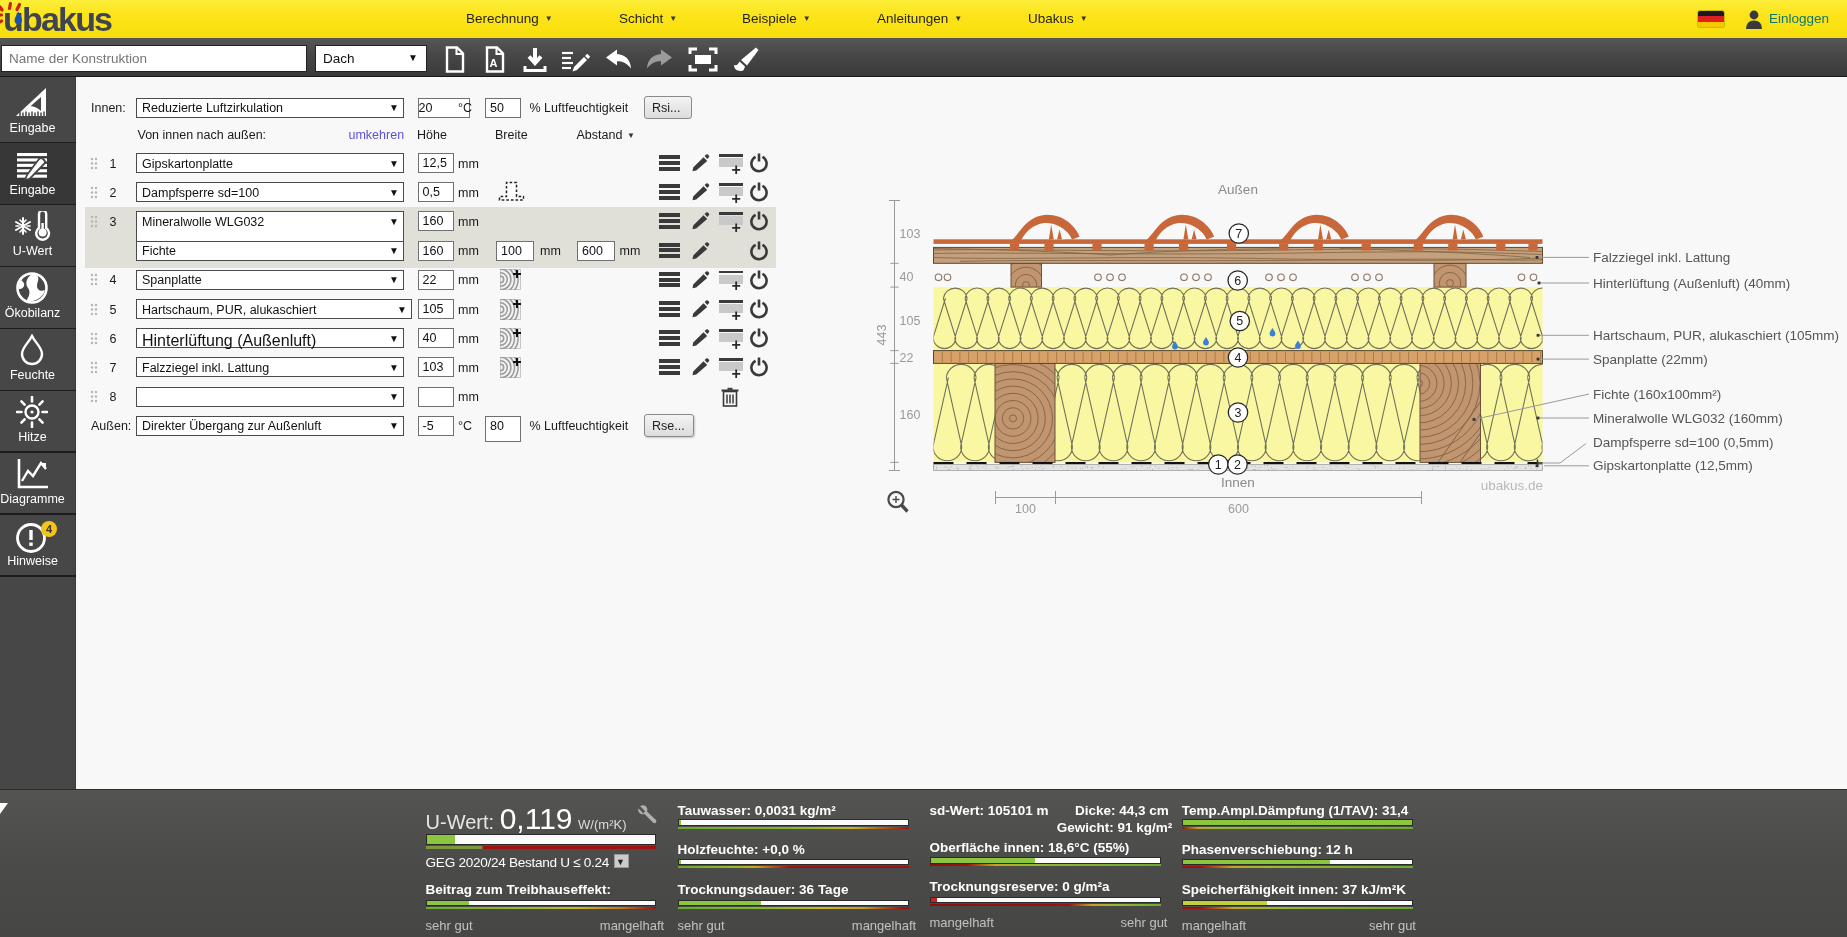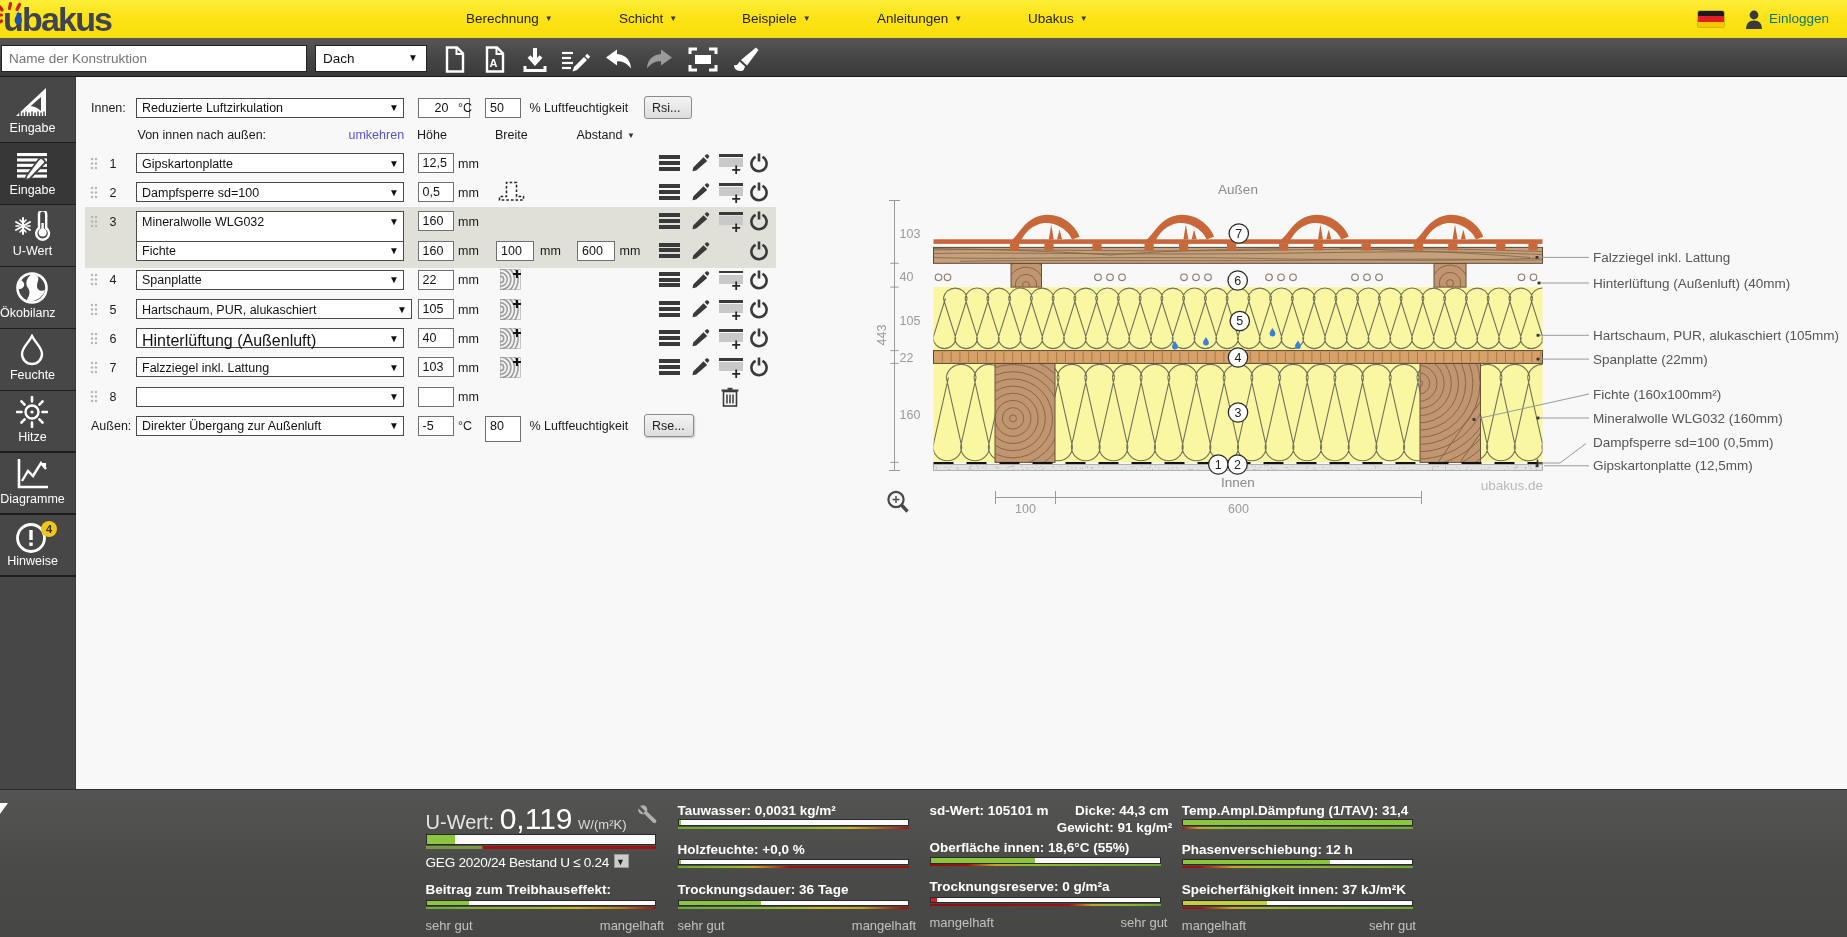--- a/index.html
+++ b/index.html
@@ -129,21 +129,21 @@
     <path d="M24 3 a3.6 3.6 0 0 1 7.2 0 V 17 a6.4 6.4 0 1 1 -7.2 0 Z" fill="none" stroke="#fff" stroke-width="2.4"></path>
     <circle cx="27.6" cy="21.5" r="4" fill="#fff"></circle>
     <line x1="27.6" y1="21" x2="27.6" y2="12" stroke="#fff" stroke-width="2.4"></line>
   </svg>
 <div class="lb" style="left:0;top:244.4px;width:65px;text-align:center;font-size:12.5px;color:#fff;">U-Wert</div>
 <div class="abs" style="left:0;top:327.6px;width:76px;height:1.4px;background:#1d1d1d;"></div>
 <svg class="abs" style="left:16px;top:272.3px" width="32" height="32">
     <circle cx="16" cy="16" r="14.5" fill="none" stroke="#fff" stroke-width="2.6"></circle>
     <path d="M16 2 C10 6 9 12 12 16 C15 20 13 25 10 29 C18 31 27 26 29 18 C25 20 21 18 21 14 C21 10 24 7 21 3.5 C19.5 2.5 17 2 16 2 Z M5 8 C3 11 2.5 14 3 17 C6 17 9 15 8 11.5 C7.2 9.5 6 8.5 5 8 Z" fill="#fff"></path>
   </svg>
-<div class="lb" style="left:0;top:306.3px;width:65px;font-size:12.5px;color:#fff;">Ökobilanz</div>
+<div class="lb" style="left:0;top:306.3px;width:65px;text-align:center;font-size:12.5px;color:#fff;">Ökobilanz</div>
 <div class="abs" style="left:0;top:389.5px;width:76px;height:1.4px;background:#1d1d1d;"></div>
 <svg class="abs" style="left:19px;top:334.2px" width="26" height="32">
     <path d="M13 2 C16.5 9 23 13.5 23 20 a10 10 0 0 1 -20 0 C3 13.5 9.5 9 13 2 Z" fill="none" stroke="#fff" stroke-width="2.4"></path>
   </svg>
 <div class="lb" style="left:0;top:368.2px;width:65px;text-align:center;font-size:12.5px;color:#fff;">Feuchte</div>
 <div class="abs" style="left:0;top:451.40000000000003px;width:76px;height:1.4px;background:#1d1d1d;"></div>
 <svg class="abs" style="left:16px;top:396.1px" width="32" height="32">
     <circle cx="16" cy="16" r="6.5" fill="none" stroke="#fff" stroke-width="2.4"></circle>
     <circle cx="16" cy="16" r="1.6" fill="#fff"></circle>
     <g stroke="#fff" stroke-width="2.6" stroke-linecap="round">
@@ -173,21 +173,21 @@
     <circle cx="33" cy="8" r="8" fill="#f3c517"></circle>
     <text x="33" y="12" font-size="11" font-weight="bold" text-anchor="middle" fill="#333" font-family="Liberation Sans">4</text>
   </svg>
 <div class="lb" style="left:0;top:553.9px;width:65px;text-align:center;font-size:12.5px;color:#fff;">Hinweise</div>
 <div class="abs" style="left:85px;top:206.5px;width:691px;height:61.5px;background:#e0e0d8;"></div>
 <div class="lb" style="left:91px;top:101px;font-size:12.5px;color:#1a1a1a;font-weight:normal;">Innen:</div>
 <div class="sel" style="left:136px;top:97.5px;width:268px;height:20px;">
     <span class="selt" style="font-size:12.5px">Reduzierte Luftzirkulation</span>
     <span class="selarr">▼</span>
   </div>
-<div class="inp" style="left:417.5px;top:97.5px;width:52px;height:20px;padding-left:16px;font-size:12.5px;">20</div>
+<div class="inp" style="left:417.5px;top:97.5px;width:52px;height:20px;padding-left:0;font-size:12.5px;">20</div>
 <div class="lb" style="left:458px;top:101px;font-size:12.5px;color:#1a1a1a;font-weight:normal;">°C</div>
 <div class="inp" style="left:485px;top:97.5px;width:36px;height:20px;padding-left:4px;font-size:12.5px;">50</div>
 <div class="lb" style="left:529.5px;top:101px;font-size:12.5px;color:#1a1a1a;font-weight:normal;">% Luftfeuchtigkeit</div>
 <div class="abs" style="left:643.5px;top:95.5px;width:48px;height:23px;background:linear-gradient(#f4f4f4,#dcdcdc);border:1px solid #8a8a8a;border-radius:3px;"></div>
 <div class="lb" style="left:652px;top:100.5px;font-size:12.5px;color:#222;font-weight:normal;">Rsi...</div>
 <div class="lb" style="left:137.5px;top:128px;font-size:12.5px;color:#1a1a1a;font-weight:normal;">Von innen nach außen:</div>
 <div class="lb" style="left:348.5px;top:128px;font-size:12.5px;color:#5b51d8;font-weight:normal;">umkehren</div>
 <div class="lb" style="left:417px;top:128px;font-size:12.5px;color:#1a1a1a;font-weight:normal;">Höhe</div>
 <div class="lb" style="left:495px;top:128px;font-size:12.5px;color:#1a1a1a;font-weight:normal;">Breite</div>
 <div class="lb" style="left:576.5px;top:128px;font-size:12.5px;color:#1a1a1a;font-weight:normal;">Abstand</div>

